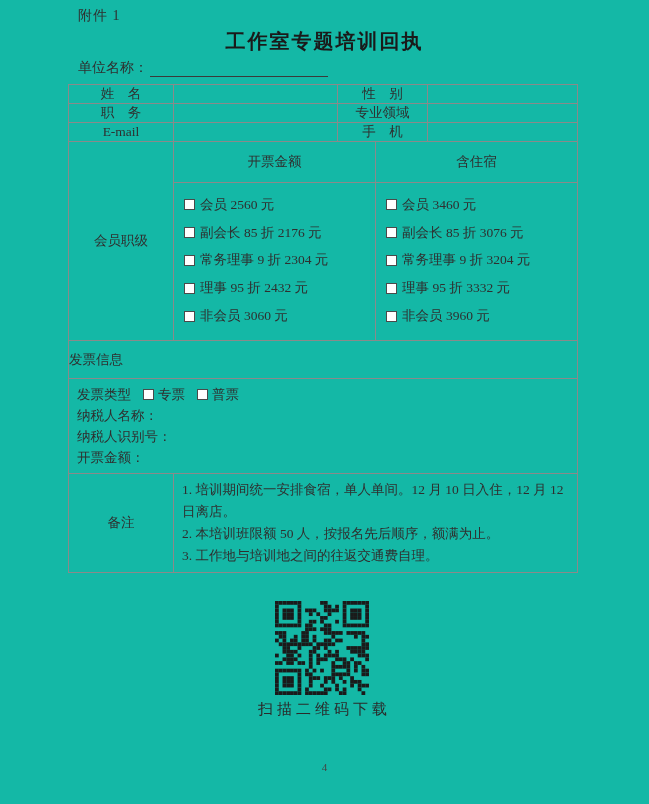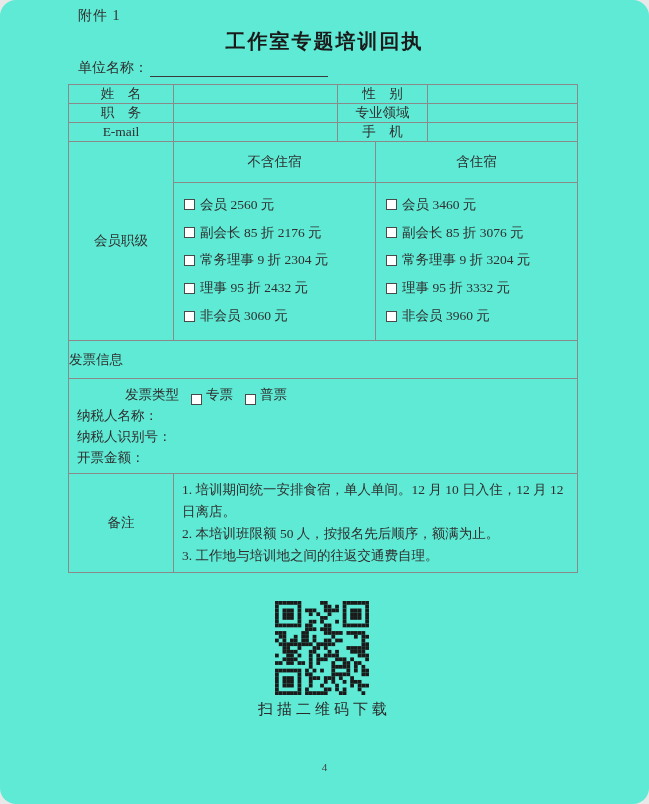--- a/index.html
+++ b/index.html
@@ -3,24 +3,23 @@
 <meta charset="utf-8">
 <style>
   * { margin: 0; padding: 0; box-sizing: border-box; }
   html, body { background: #e8e8e8; }
   body { font-family: "Liberation Serif", "DejaVu Serif", serif; }
   .page {
     position: relative;
     width: 649px;
     height: 804px;
     margin: 0 auto;
-    background: #5eead4;
+    background: #14b8a6;
     color: #2f2f2f;
     overflow: hidden;
-    border-radius: 16px;
   }
   .attachment {
     position: absolute;
     left: 78px;
     top: 7px;
     font-size: 14px;
     letter-spacing: 1px;
   }
   .doc-title {
     position: absolute;
@@ -83,21 +82,21 @@
   .cb {
     display: inline-block;
     width: 11px;
     height: 11px;
     border: 1px solid #4a4a4a;
     background: #fff;
     margin-right: 5px;
     flex: 0 0 auto;
   }
   .invoice-inner { padding: 5px 8px; line-height: 21px; }
-  .invoice-type-line { display: flex; align-items: flex-end; margin-left: 48px; }
+  .invoice-type-line { display: flex; align-items: center; }
   .invoice-type-line .cb { margin-left: 12px; margin-right: 4px; }
   .invoice-type-line .cb:first-of-type { margin-left: 14px; }
   .remarks-inner { padding: 5px 8px; line-height: 22px; font-size: 13.5px; }
   .qr-wrap {
     position: absolute;
     left: 275px;
     top: 601px;
     width: 94px;
     height: 94px;
   }
@@ -162,21 +161,21 @@
 
     <tr class="r-basic">
       <td class="lbl">E-mail</td>
       <td></td>
       <td class="lbl" colspan="2">手　机</td>
       <td></td>
     </tr>
 
     <tr class="r-head">
       <td class="lbl" rowspan="2">会员职级</td>
-      <td class="lbl" colspan="2">不含住宿</td>
+      <td class="lbl" colspan="2">开票金额</td>
       <td class="lbl" colspan="2">含住宿</td>
     </tr>
 
     <tr class="r-options">
       <td colspan="2">
         <div class="opts-inner">
           <div class="opt">
                 <span class="cb"></span>
                 <span>会员 2560 元</span>
               </div>

